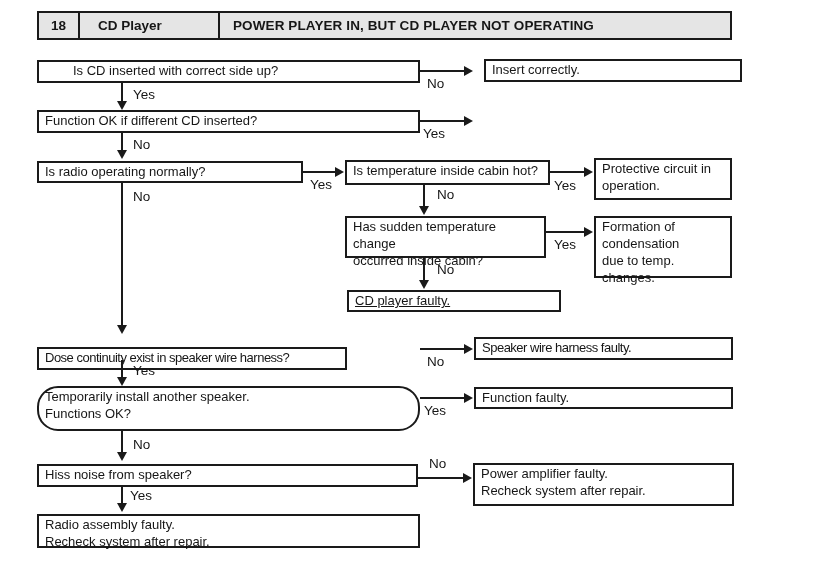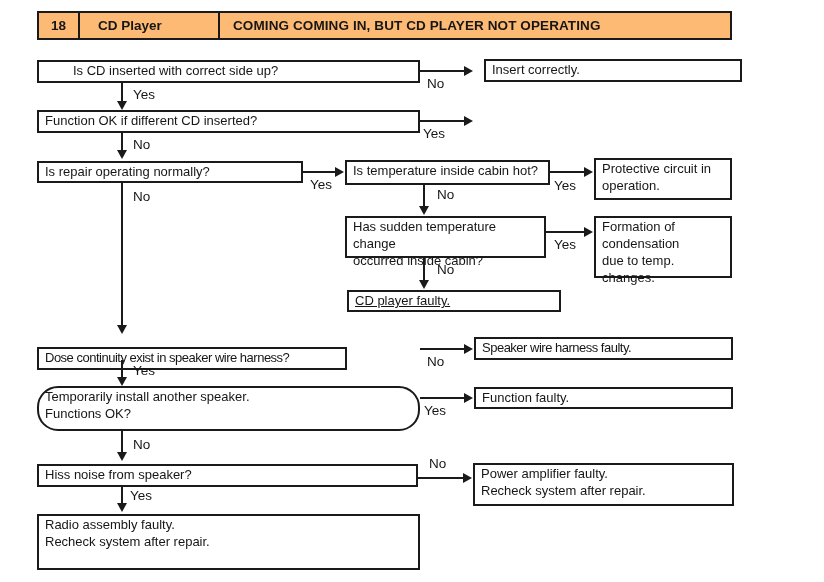--- a/index.html
+++ b/index.html
@@ -3,21 +3,21 @@
 <meta charset="utf-8">
 <style>
   html,body{margin:0;padding:0;background:#ffffff;}
   .canvas{
     position:relative;width:824px;height:582px;background:#ffffff;overflow:hidden;
     font-family:"Liberation Sans", sans-serif;color:#161616;
   }
   .hdr{
     position:absolute;left:37px;top:11px;width:695px;height:29px;
     border:2px solid #1a1a1a;box-sizing:border-box;display:flex;
-    font-weight:bold;font-size:13.5px;background:#fdba74;text-align:center;
+    font-weight:bold;font-size:13.5px;background:#e5e5e5;text-align:center;
   }
   .hdr .c1{width:41px;border-right:2px solid #1a1a1a;display:flex;align-items:center;justify-content:center;box-sizing:border-box;}
   .hdr .c2{width:140px;border-right:2px solid #1a1a1a;display:flex;align-items:center;padding-left:18px;box-sizing:border-box;}
   .hdr .c3{flex:1;display:flex;align-items:center;padding-left:13px;letter-spacing:.1px;}
   .box{
     position:absolute;border:2px solid #1a1a1a;background:#fff;box-sizing:border-box;
     font-size:13px;line-height:1.3;padding:1px 6px;white-space:pre-line;
   }
   .cond{letter-spacing:-0.5px;}
   .hline{position:absolute;height:2px;background:#1a1a1a;}
@@ -27,41 +27,41 @@
   .lbl{position:absolute;font-size:13.5px;background:transparent;}
 </style>
 </head>
 <body>
 
 <div class="canvas">
 
   <div class="hdr">
     <div class="c1">18</div>
     <div class="c2">CD Player</div>
-    <div class="c3">COMING COMING IN, BUT CD PLAYER NOT OPERATING</div>
+    <div class="c3">POWER PLAYER IN, BUT CD PLAYER NOT OPERATING</div>
   </div>
 
   <div class="box" style="left:37px;top:60px;width:383px;height:23px;padding-left:34px;">Is CD inserted with correct side up?</div>
   <div class="hline" style="left:420px;top:70px;width:45px;"></div>
   <div class="ar" style="left:464px;top:66px;"></div>
   <div class="lbl" style="left:427px;top:76px;">No</div>
   <div class="box" style="left:484px;top:59px;width:258px;height:23px;">Insert correctly.</div>
   <div class="vline" style="left:121px;top:83px;height:19px;"></div>
   <div class="ad" style="left:117px;top:101px;"></div>
   <div class="lbl" style="left:133px;top:87px;">Yes</div>
 
   <div class="box" style="left:37px;top:110px;width:383px;height:23px;">Function OK if different CD inserted?</div>
   <div class="hline" style="left:420px;top:120px;width:45px;"></div>
   <div class="ar" style="left:464px;top:116px;"></div>
   <div class="lbl" style="left:423px;top:126px;">Yes</div>
   <div class="vline" style="left:121px;top:133px;height:18px;"></div>
   <div class="ad" style="left:117px;top:150px;"></div>
   <div class="lbl" style="left:133px;top:137px;">No</div>
 
-  <div class="box" style="left:37px;top:161px;width:266px;height:22px;">Is repair operating normally?</div>
+  <div class="box" style="left:37px;top:161px;width:266px;height:22px;">Is radio operating normally?</div>
   <div class="hline" style="left:303px;top:171px;width:33px;"></div>
   <div class="ar" style="left:335px;top:167px;"></div>
   <div class="lbl" style="left:310px;top:177px;">Yes</div>
   <div class="vline" style="left:121px;top:183px;height:143px;"></div>
   <div class="ad" style="left:117px;top:325px;"></div>
   <div class="lbl" style="left:133px;top:189px;">No</div>
 
   <div class="box" style="left:345px;top:160px;width:205px;height:25px;">Is temperature inside cabin hot?</div>
   <div class="hline" style="left:550px;top:171px;width:35px;"></div>
   <div class="ar" style="left:584px;top:167px;"></div>
@@ -108,16 +108,16 @@
   <div class="box" style="left:37px;top:464px;width:381px;height:23px;">Hiss noise from speaker?</div>
   <div class="hline" style="left:418px;top:477px;width:46px;"></div>
   <div class="ar" style="left:463px;top:473px;"></div>
   <div class="lbl" style="left:429px;top:456px;">No</div>
   <div class="box" style="left:473px;top:463px;width:261px;height:43px;">Power amplifier faulty.
 Recheck system after repair.</div>
   <div class="vline" style="left:121px;top:487px;height:17px;"></div>
   <div class="ad" style="left:117px;top:503px;"></div>
   <div class="lbl" style="left:130px;top:488px;">Yes</div>
 
-  <div class="box" style="left:37px;top:514px;width:383px;height:56px;">Radio assembly faulty.
+  <div class="box" style="left:37px;top:514px;width:383px;height:34px;">Radio assembly faulty.
 Recheck system after repair.</div>
 
 </div>
 
 </body></html>

